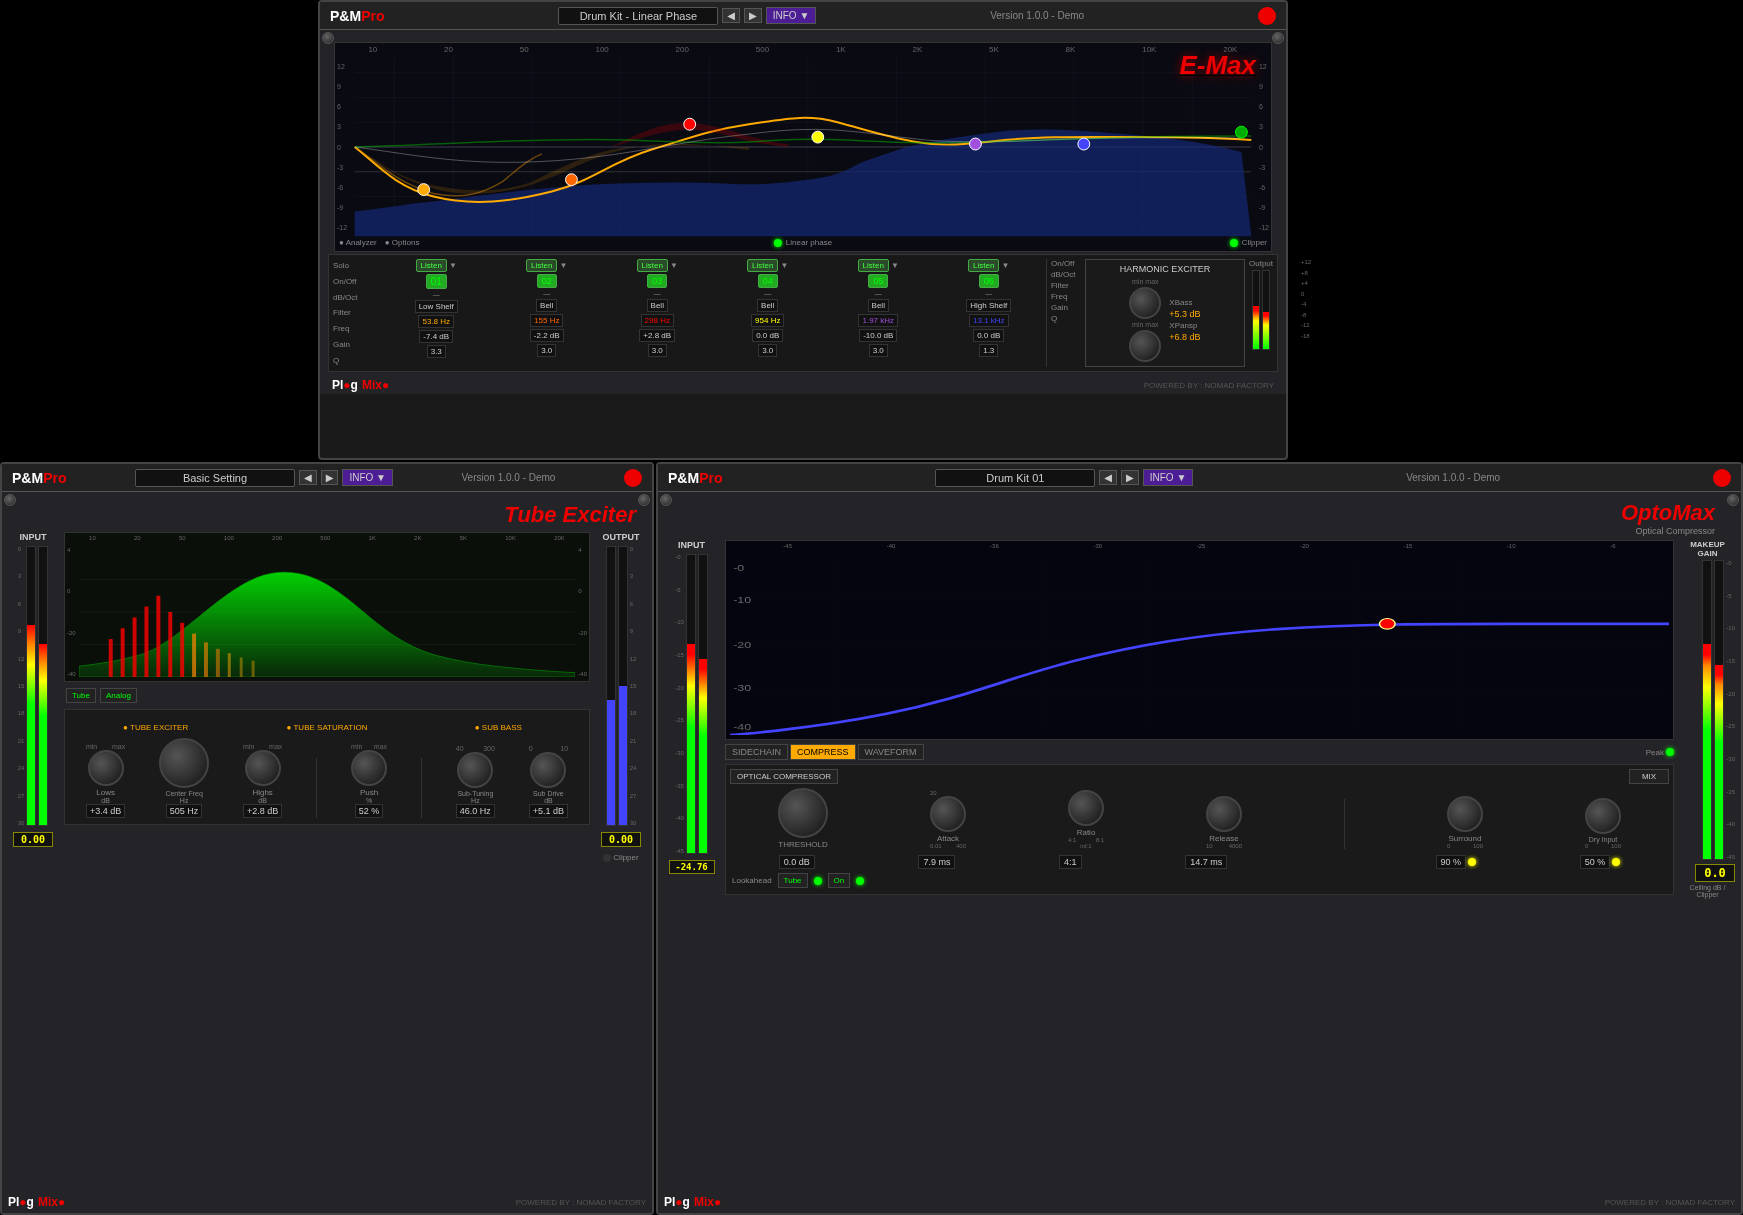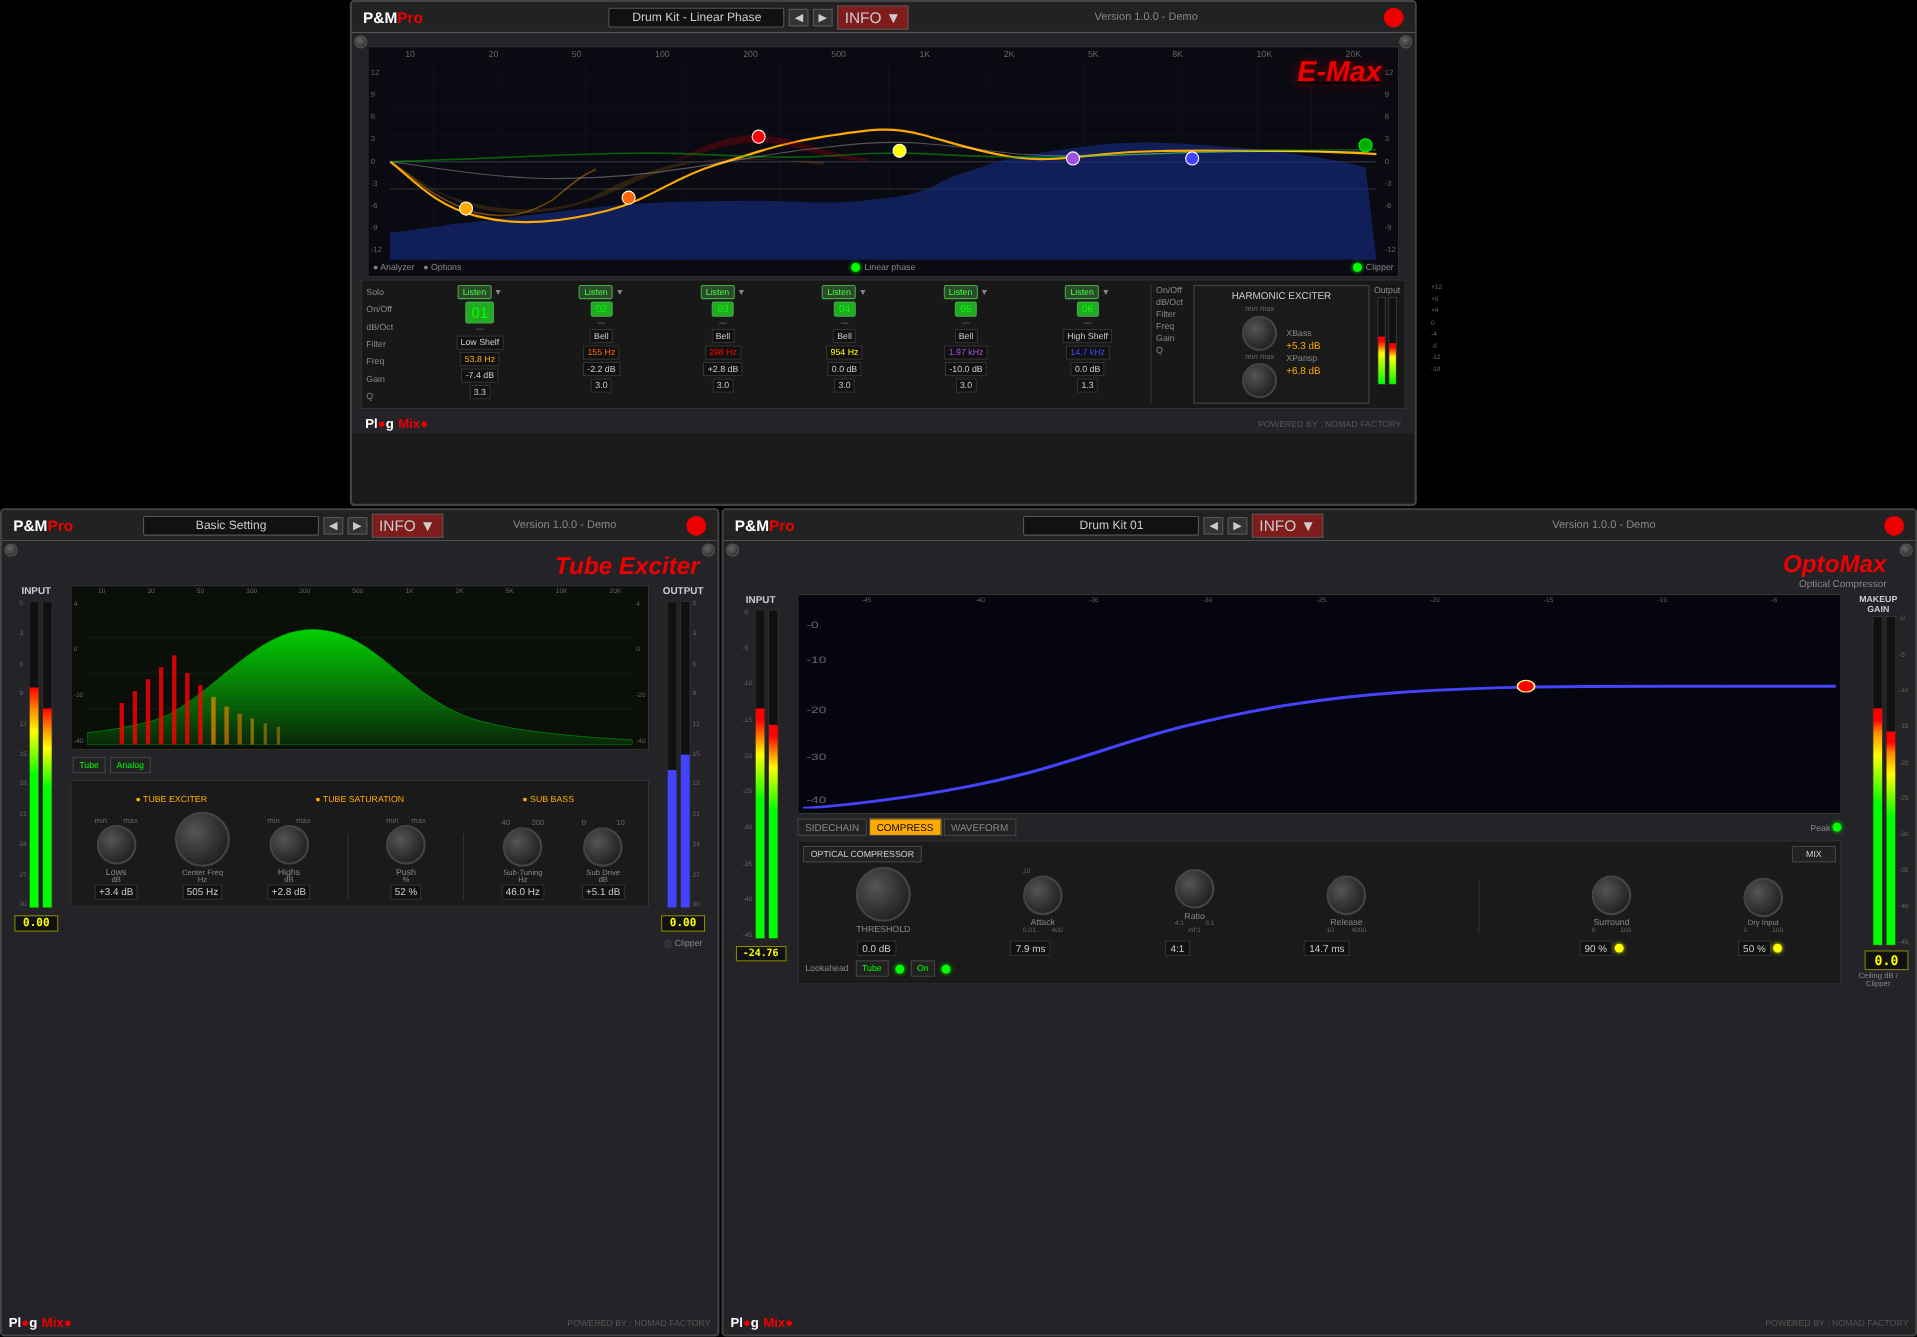--- a/index.html
+++ b/index.html
@@ -60,24 +60,24 @@
     .nav-btn {
       background: #333;
       color: #ccc;
       border: 1px solid #555;
       font-size: 10px;
       padding: 1px 4px;
       cursor: pointer;
     }
 
     .info-btn {
-      background: #7f1d1d;
+      background: #4c1d95;
       color: #ccc;
       border: 1px solid #555;
-      font-size: 14px;
+      font-size: 10px;
       padding: 2px 6px;
       cursor: pointer;
     }
 
     .version-text {
       color: #888;
       font-size: 10px;
     }
 
     .power-btn {
@@ -449,21 +449,21 @@
         <span style="color:#888;font-size:8px;">Q</span>
       </div>
 
       <div style="display:flex;flex:1;gap:4px;">
 
         <div style="display:flex;flex-direction:column;align-items:center;gap:2px;flex:1;">
           <div style="display:flex;gap:2px;align-items:center;">
             <button class="listen-btn">Listen</button>
             <span style="color:#888;font-size:8px;">▼</span>
           </div>
-          <div style="background:#2a2;color:#0f0;font-size:14px;padding:1px 4px;border-radius:2px;border:1px solid #4a4;">01</div>
+          <div style="background:#2a2;color:#0f0;font-size:10px;padding:1px 4px;border-radius:2px;border:1px solid #4a4;">01</div>
           <span style="font-size:7px;color:#888;">—</span>
           <span style="font-size:8px;color:#ccc;background:#111;border:1px solid #333;padding:1px 3px;">Low Shelf</span>
           <span style="font-size:8px;color:#fa0;background:#111;border:1px solid #333;padding:1px 3px;">53.8 Hz</span>
           <span style="font-size:8px;color:#ccc;background:#111;border:1px solid #333;padding:1px 3px;">-7.4 dB</span>
           <span style="font-size:8px;color:#ccc;background:#111;border:1px solid #333;padding:1px 3px;">3.3</span>
         </div>
 
         <div style="display:flex;flex-direction:column;align-items:center;gap:2px;flex:1;">
           <div style="display:flex;gap:2px;align-items:center;">
             <button class="listen-btn">Listen</button>
@@ -517,21 +517,21 @@
         </div>
 
         <div style="display:flex;flex-direction:column;align-items:center;gap:2px;flex:1;">
           <div style="display:flex;gap:2px;align-items:center;">
             <button class="listen-btn">Listen</button>
             <span style="color:#888;font-size:8px;">▼</span>
           </div>
           <div style="background:#2a2;color:#0f0;font-size:9px;padding:1px 4px;border-radius:2px;border:1px solid #4a4;">06</div>
           <span style="font-size:7px;color:#888;">—</span>
           <span style="font-size:8px;color:#ccc;background:#111;border:1px solid #333;padding:1px 3px;">High Shelf</span>
-          <span style="font-size:8px;color:#44f;background:#111;border:1px solid #333;padding:1px 3px;">14.7 kHz</span>
+          <span style="font-size:8px;color:#44f;background:#111;border:1px solid #333;padding:1px 3px;">13.1 kHz</span>
           <span style="font-size:8px;color:#ccc;background:#111;border:1px solid #333;padding:1px 3px;">0.0 dB</span>
           <span style="font-size:8px;color:#ccc;background:#111;border:1px solid #333;padding:1px 3px;">1.3</span>
         </div>
       </div>
 
       <div class="sep"></div>
 
       <div style="display:flex;flex-direction:column;gap:2px;min-width:30px;">
         <span style="color:#888;font-size:8px;">On/Off</span>
         <span style="color:#888;font-size:8px;">dB/Oct</span>

